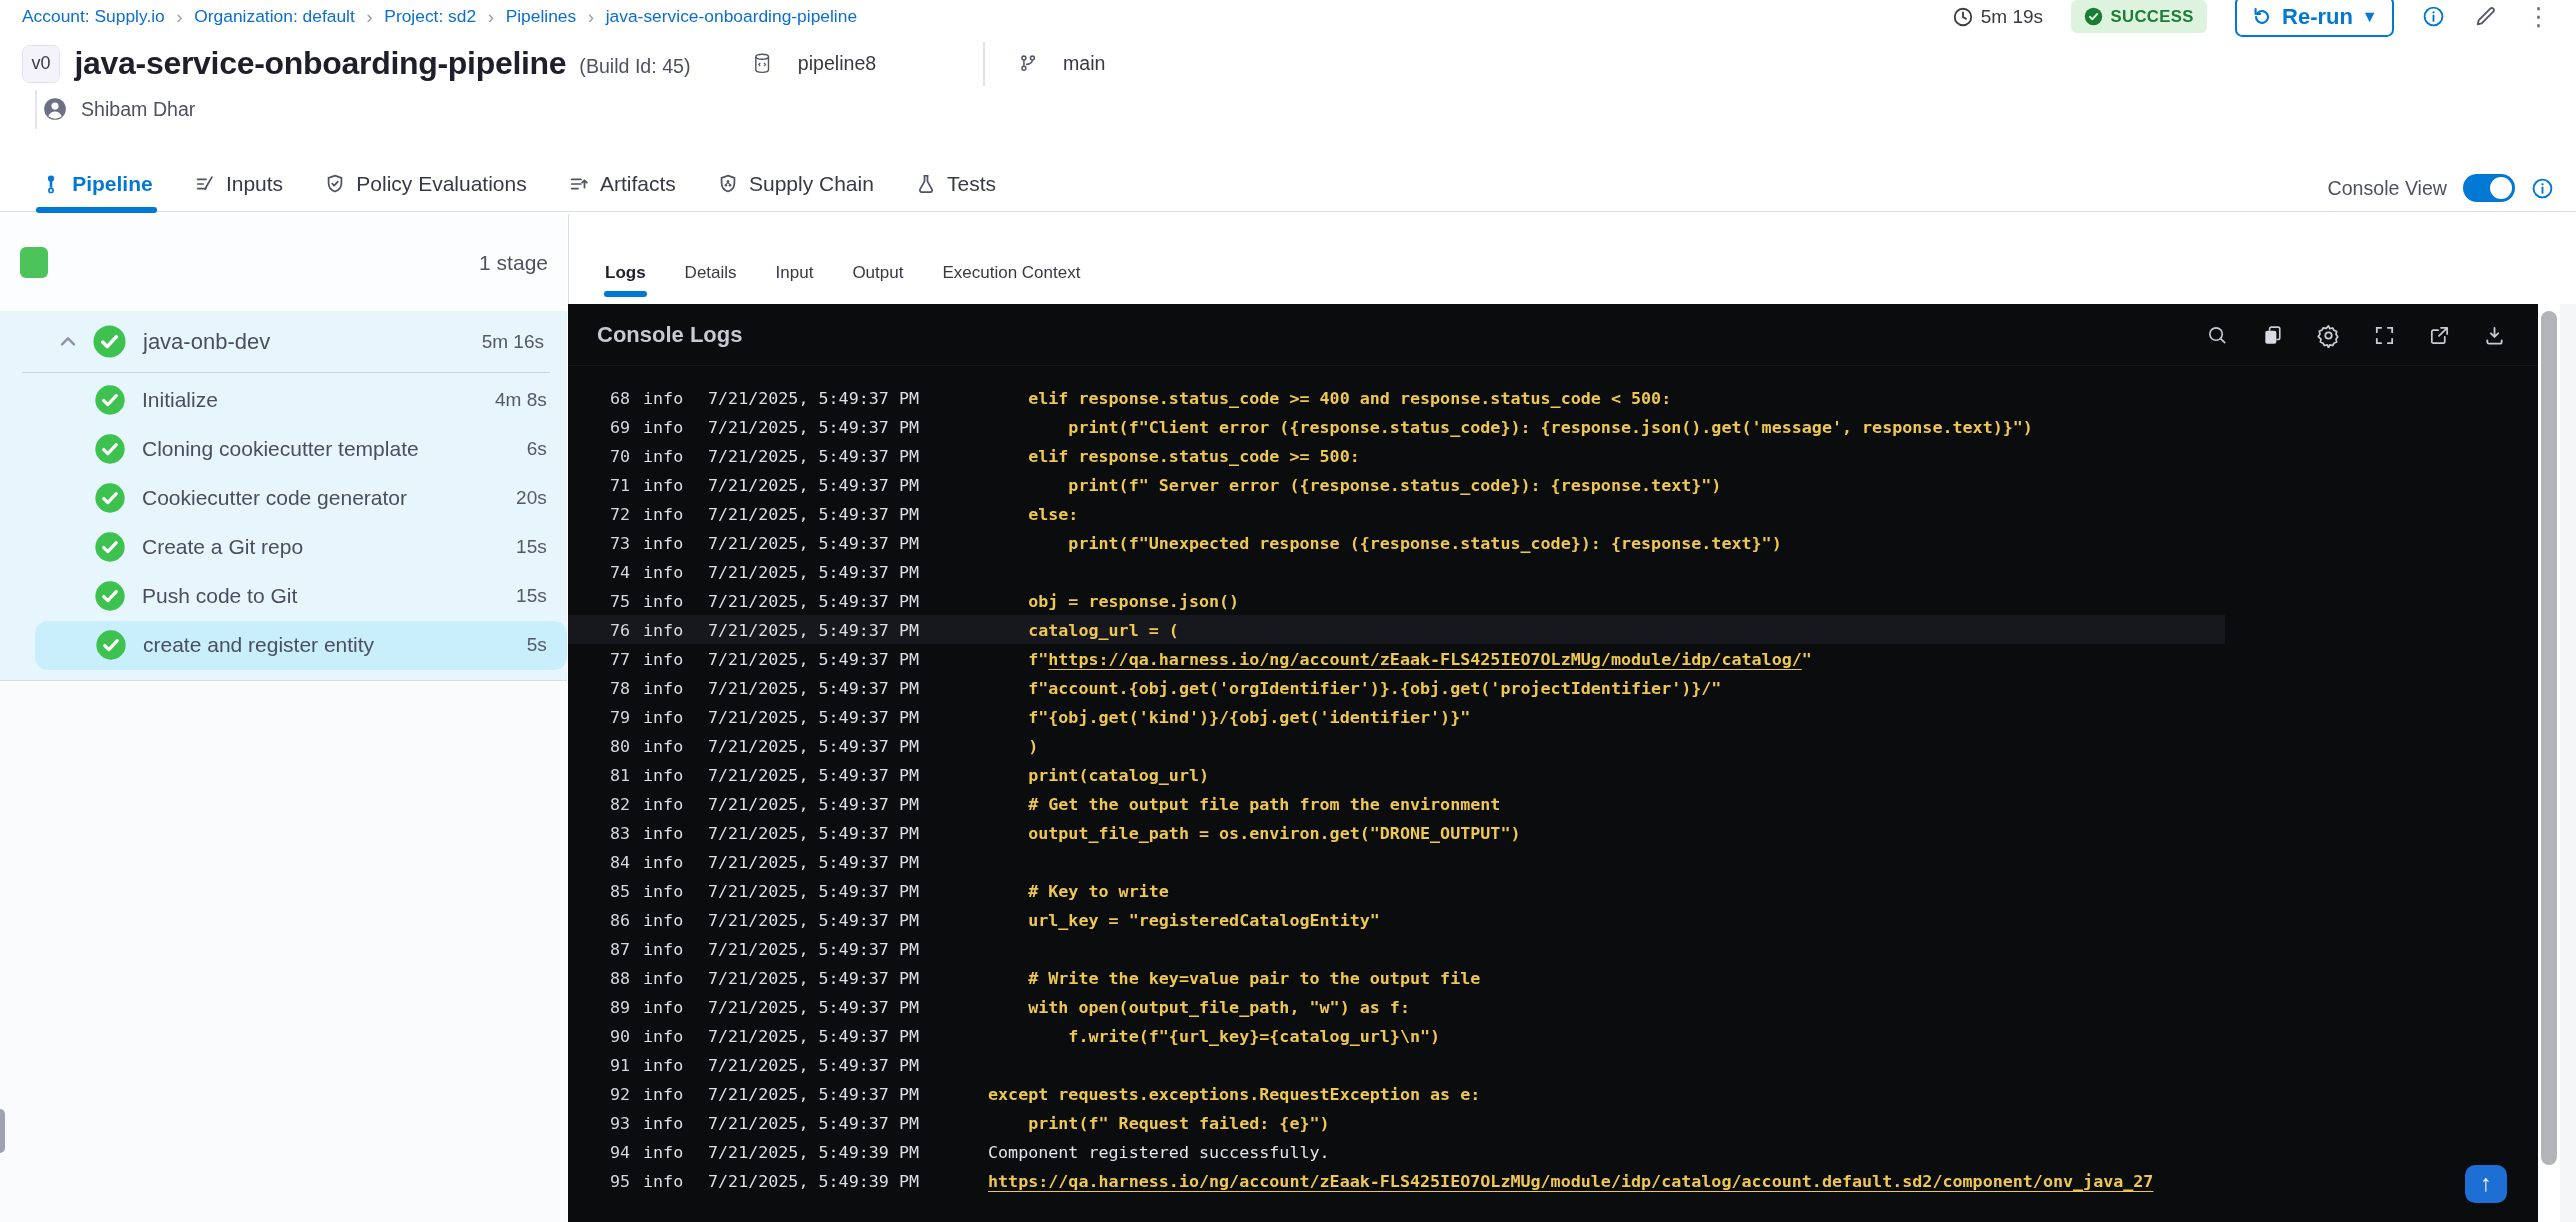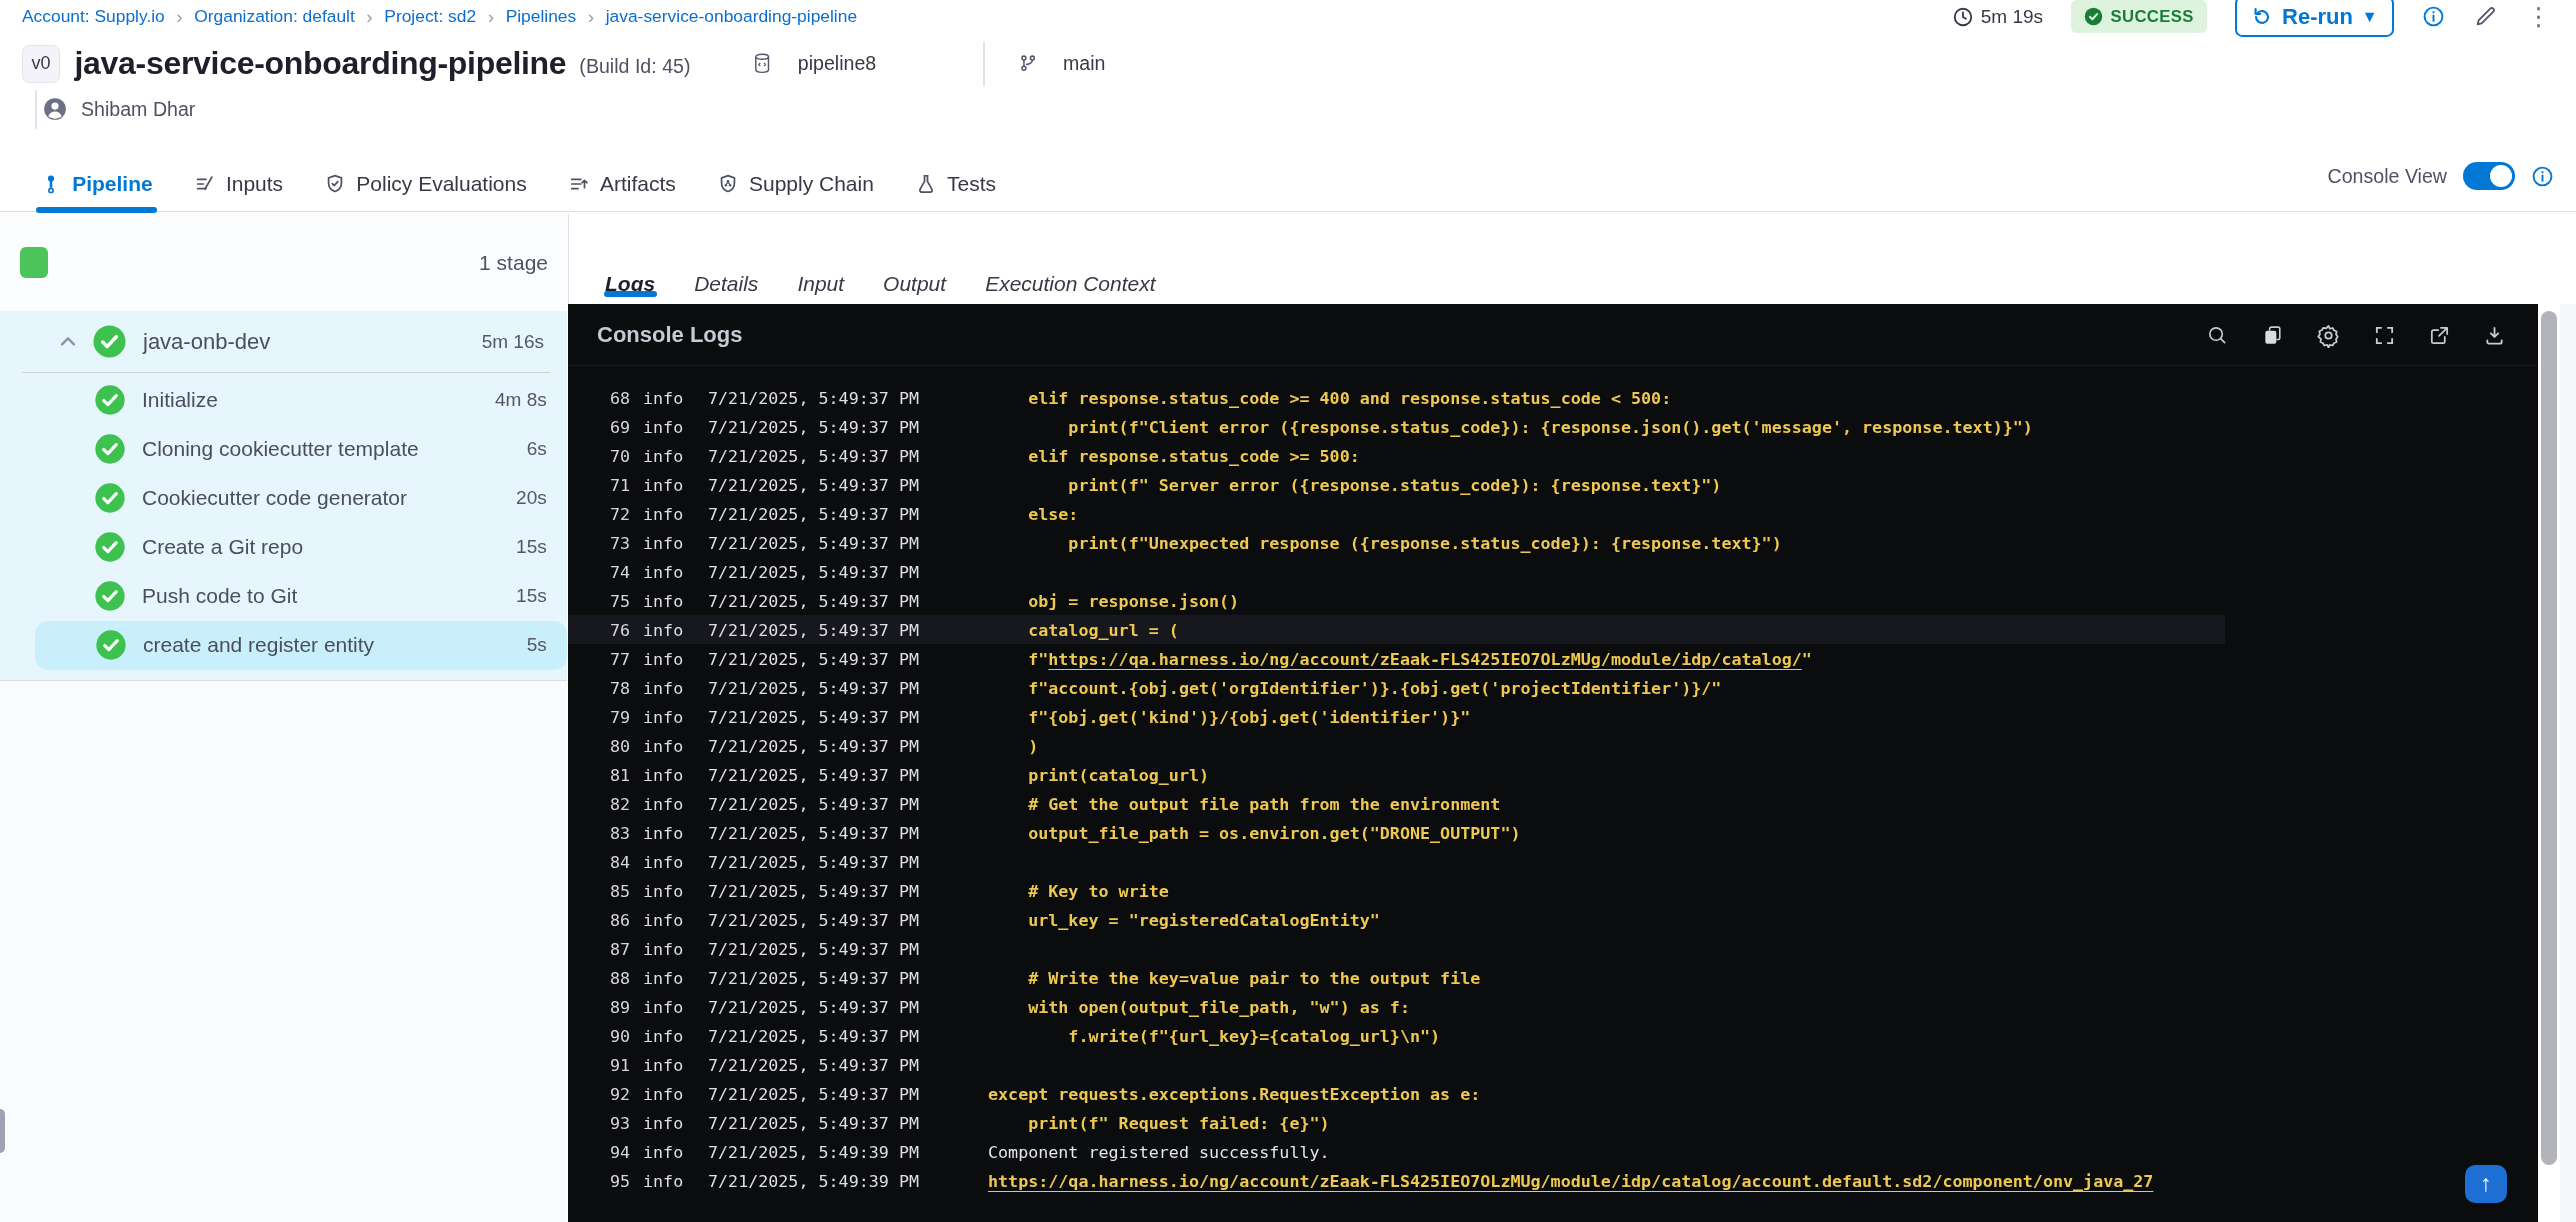--- a/index.html
+++ b/index.html
@@ -36,21 +36,21 @@
   .stub-line{position:absolute;left:35px;top:90px;width:1.5px;height:39px;background:#e3e4ee;}
   
   .nav-tabs{position:absolute;left:0;top:156px;width:2576px;height:56px;border-bottom:1.5px solid #dcdde9;
     display:flex;align-items:center;padding-left:40px;gap:41px;box-sizing:border-box;}
   .nav-tab{position:relative;height:100%;display:flex;align-items:center;gap:10.2px;font-size:21px;
     font-weight:500;color:#383946;cursor:pointer;}
   .nav-tab .t-icon{color:#4f5262;}
   .nav-tab.active{color:#0278d5;font-weight:600;}
   .nav-tab.active .t-icon{color:#0278d5;}
   .nav-tab.active::after{content:"";position:absolute;left:-4.4px;right:-4.4px;bottom:-1.5px;height:5.1px;border-radius:2.9px;background:#0278d5;}
-  .console-view{position:absolute;right:22px;top:148px;height:56px;display:flex;align-items:center;gap:16px;}
+  .console-view{position:absolute;right:22px;top:160px;height:56px;display:flex;align-items:center;gap:16px;}
   .cv-label{font-size:19.6px;color:#4f5162;}
   .toggle{width:52px;height:28px;border-radius:14px;background:#0278d5;position:relative;cursor:pointer;}
   .toggle .knob{position:absolute;right:2.9px;top:2.9px;width:22px;height:22px;border-radius:50%;background:#fff;}
   
   .sidebar{position:absolute;left:0;top:214px;width:567px;bottom:0;background:#fafbfd;}
   .sidebar-top{height:97px;background:#fcfdff;display:flex;align-items:center;justify-content:space-between;
     padding:0 19px 0 20.3px;}
   .stage-square{width:28px;height:30.5px;border-radius:5.8px;background:#4cc45a;}
   .stage-count{font-size:21px;color:#4f5162;}
   .stage-section{background:#e7f5fc;padding-bottom:10.2px;}
@@ -59,21 +59,21 @@
   .row-duration{margin-left:auto;font-size:19px;color:#55576b;}
   .stage-divider{border-top:1.5px solid #ccd3da;margin:0 17.4px 2.9px 22px;}
   .step{height:49px;display:flex;align-items:center;padding:0 20.3px 0 94px;cursor:pointer;}
   .step.selected{background:#c9effc;border-radius:13px;margin-left:35px;padding-left:60px;}
   .step-label{font-size:21px;color:#4b4d61;margin-left:16px;}
   .sidebar-bottom-line{border-top:1.5px solid #d9dbe3;}
   .drawer-handle{position:absolute;left:-5.1px;top:1109px;width:10.2px;height:44px;border-radius:5.1px;background:#9fa2b2;}
   
   .panel-tabs{position:absolute;left:568px;top:214px;right:0;height:90px;background:#fff;
     border-left:1.5px solid #dcdde7;display:flex;align-items:flex-end;padding-left:36px;gap:39px;box-sizing:border-box;}
-  .panel-tab{position:relative;font-size:21px;color:#383946;padding-bottom:8px;cursor:pointer;font-style:italic;}
+  .panel-tab{position:relative;font-size:17px;color:#383946;padding-bottom:21px;cursor:pointer;}
   .panel-tab.active{font-weight:700;color:#1e1e2d;}
   .panel-tab.active::after{content:"";position:absolute;left:-1.5px;right:-1.5px;bottom:7.3px;height:5.8px;border-radius:2.9px;background:#0278d5;}
   
   .console{position:absolute;left:568px;top:304px;right:0;bottom:0;background:#0b0c0e;}
   .console-header{height:62px;display:flex;align-items:center;padding-left:29px;border-bottom:0.7px solid #17181c;box-sizing:border-box;}
   .console-title{font-size:22px;font-weight:700;color:#c8c9d3;}
   .console-icons{position:absolute;right:70px;top:0;height:62px;display:flex;align-items:center;gap:32px;color:#c9cbd4;}
   .console-icons .cicon{cursor:pointer;}
   .log-area{position:absolute;left:0;top:62px;width:1657px;bottom:0;overflow:hidden;padding-top:17.4px;box-sizing:border-box;
     font-family:"DejaVu Sans Mono",monospace;font-size:16.7px;}

